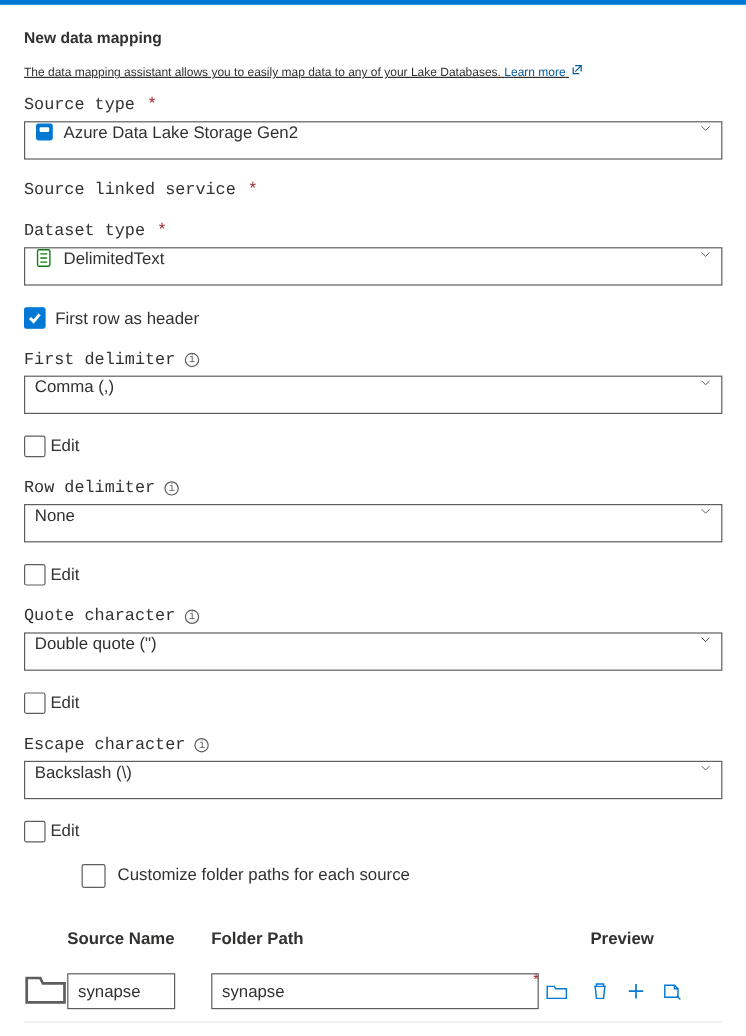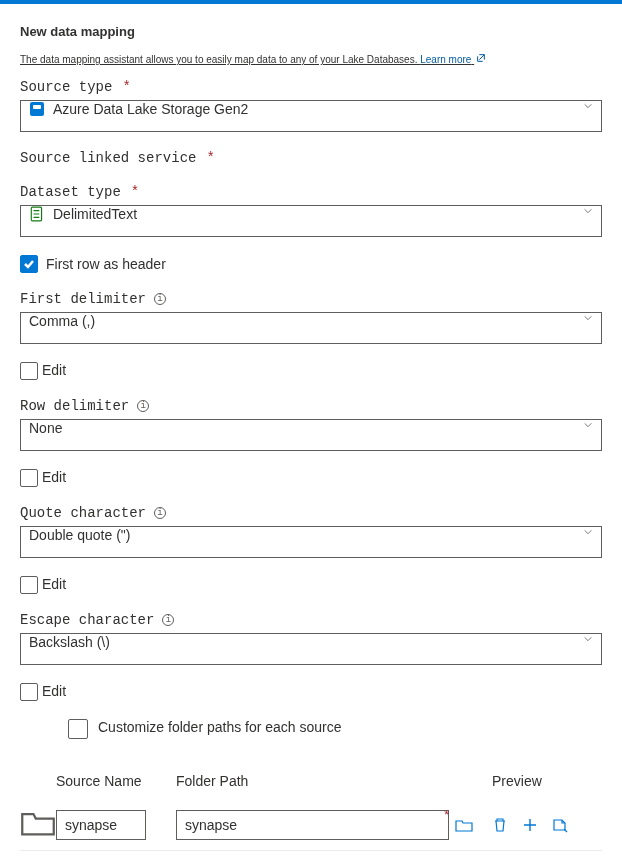--- a/index.html
+++ b/index.html
@@ -45,21 +45,21 @@
   }
   .checkbox.checked { background:#0078d4; border-color:#0078d4; }
   .checkbox.checked svg { display:block; }
   .checkbox svg { display:none; width:12px; height:12px; stroke:#fff; stroke-width:2.5; fill:none;}
   .edit-row { display:flex; align-items:flex-start; gap:4px; margin-top:18px; }
   .edit-row .checkbox { width:18px; height:18px; }
   .customize-row { display:flex; align-items:flex-start; gap:10px; margin-top:8px; margin-bottom:28px;padding-left:48px;}
   .customize-row .checkbox { width:20px; height:20px; }
   .table { margin-top:10px; }
   .thead, .trow { display:flex; align-items:center; }
-  .thead { padding: 6px 0 10px 0; font-size:14px; color:#323130; font-weight:400; }
+  .thead { padding: 6px 0 10px 0; font-size:14px; color:#323130; font-weight:700; }
   .col-icon { width:36px; flex:0 0 36px; text-align:center; }
   .col-src { width:120px; flex:0 0 120px; }
   .col-folder { flex:1; padding-right:19px; display:flex; align-items:center; position:relative;}
   .col-preview { width:110px; flex:0 0 110px; text-align:left; }
   .trow { border-bottom:1px solid #edebe9; padding:6px 0;}
   input.txt {
     width:100%; height:30px; border:1px solid #605e5c; padding:0 8px; font-family:inherit; font-size:14px; color:#323130; background:#fff;
   }
   .col-src input.txt { width:90px; }
   .folder-input-wrap { flex:1; position:relative; display:flex; align-items:center; gap:6px;}

